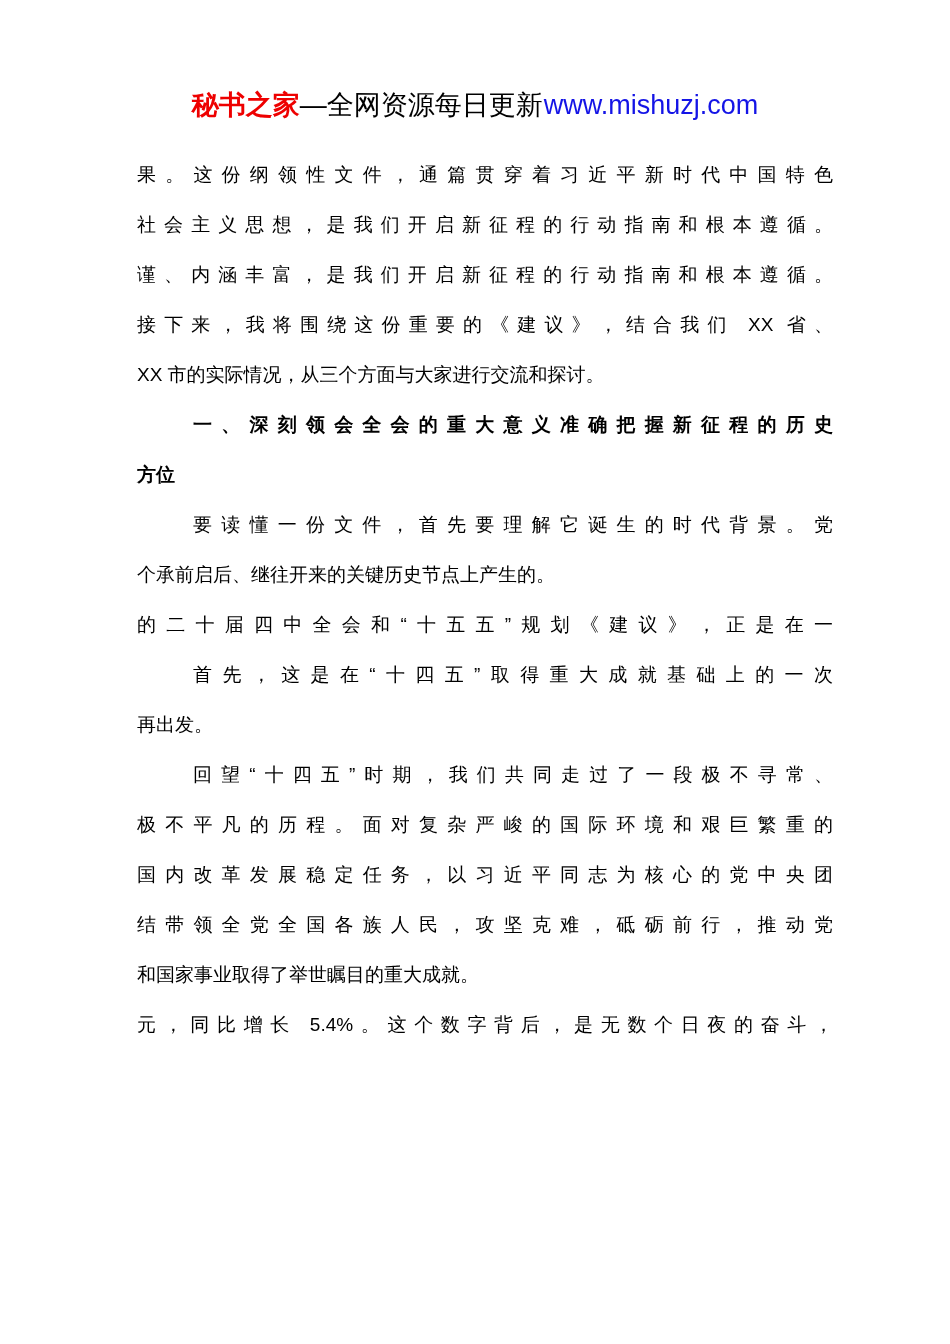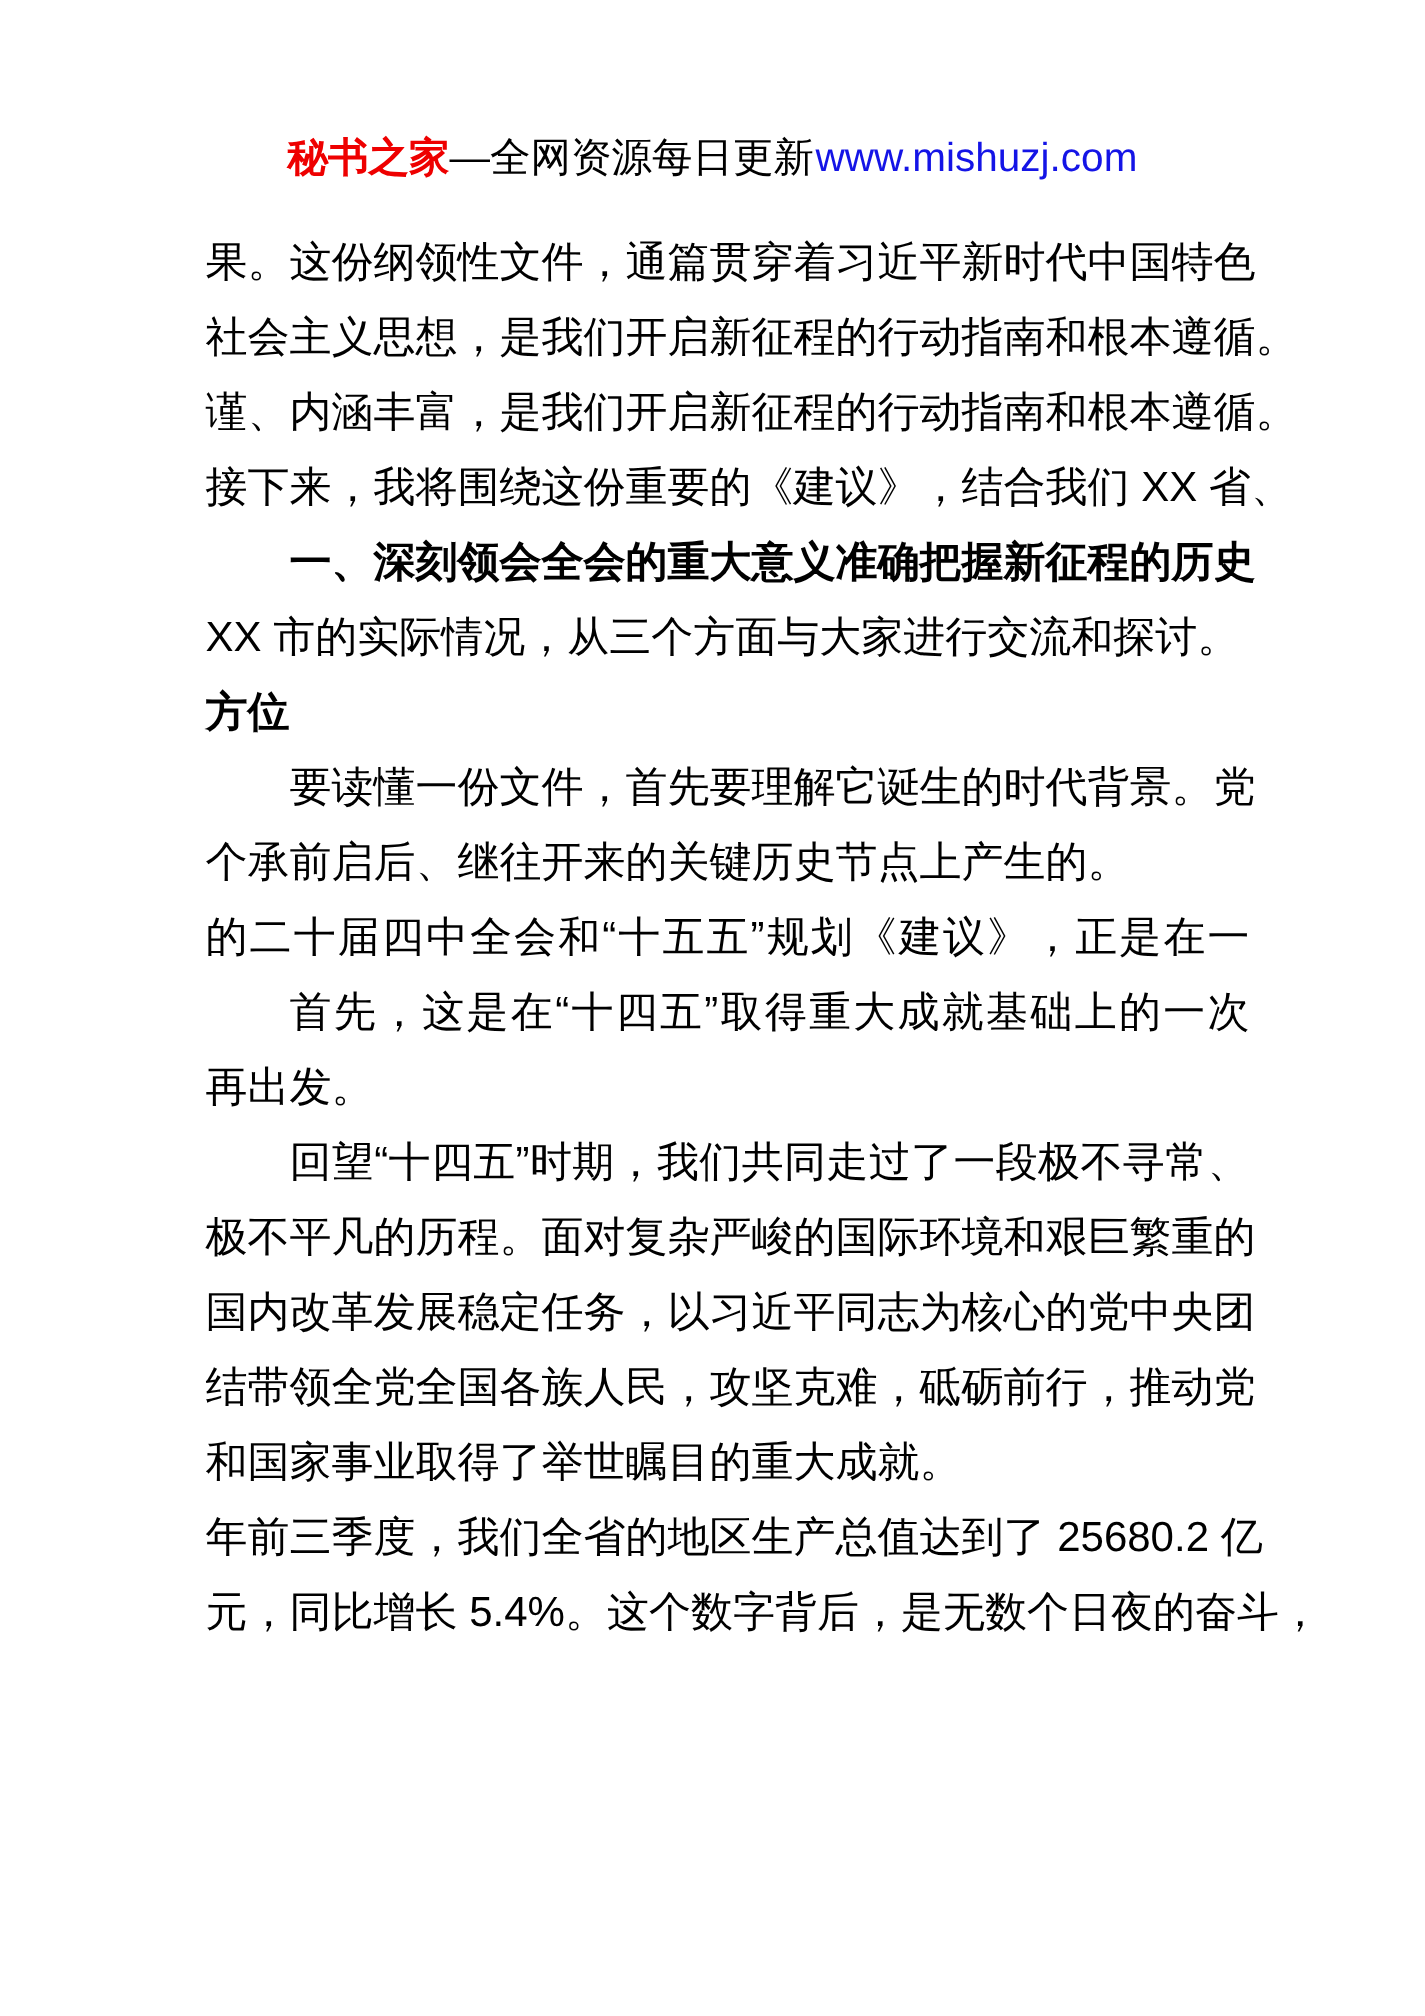--- a/index.html
+++ b/index.html
@@ -45,21 +45,21 @@
     color: var(--url-color);
     margin-left: 1px;
   }
   .doc {
     position: absolute;
     top: 150px;
     left: 137px;
     width: 696px;
   }
   .line {
-    font-size: 28px;
+    font-size: 19px;
     height: 50px;
     line-height: 50px;
     white-space: nowrap;
     text-align: left;
   }
   .line.full {
     text-align: justify;
     text-align-last: justify;
   }
   .line.indent {
@@ -75,35 +75,34 @@
 <div class="page">
 
   <div class="header"><span class="site-name">秘书之家</span><span class="header-dash">—</span><span class="tagline">全网资源每日更新</span><span class="url">www.mishuzj.com</span></div>
 
   <div class="doc">
 
     <div class="line full">果。这份纲领性文件，通篇贯穿着习近平新时代中国特色</div>
     <div class="line full">社会主义思想，是我们开启新征程的行动指南和根本遵循。</div>
     <div class="line full">谨、内涵丰富，是我们开启新征程的行动指南和根本遵循。</div>
     <div class="line full">接下来，我将围绕这份重要的《建议》，结合我们 XX 省、</div>
+    <div class="line">XX 市的实际情况，从三个方面与大家进行交流和探讨。</div>
+
     <div class="line heading full indent">一、深刻领会全会的重大意义准确把握新征程的历史</div>
-
-    <div class="line">XX 市的实际情况，从三个方面与大家进行交流和探讨。</div>
     <div class="line heading">方位</div>
 
     <div class="line full indent">要读懂一份文件，首先要理解它诞生的时代背景。党</div>
     <div class="line">个承前启后、继往开来的关键历史节点上产生的。</div>
     <div class="line full">的二十届四中全会和“十五五”规划《建议》，正是在一</div>
 
     <div class="line full indent">首先，这是在“十四五”取得重大成就基础上的一次</div>
     <div class="line">再出发。</div>
 
     <div class="line full indent">回望“十四五”时期，我们共同走过了一段极不寻常、</div>
     <div class="line full">极不平凡的历程。面对复杂严峻的国际环境和艰巨繁重的</div>
     <div class="line full">国内改革发展稳定任务，以习近平同志为核心的党中央团</div>
     <div class="line full">结带领全党全国各族人民，攻坚克难，砥砺前行，推动党</div>
     <div class="line">和国家事业取得了举世瞩目的重大成就。</div>
 
-    <div class="line full">年前三季度，我们全省的地区生产总值达到了 25680.2 亿</div>
     <div class="line full">元，同比增长 5.4%。这个数字背后，是无数个日夜的奋斗，</div>
   </div>
 
 </div>
 
 </body></html>

